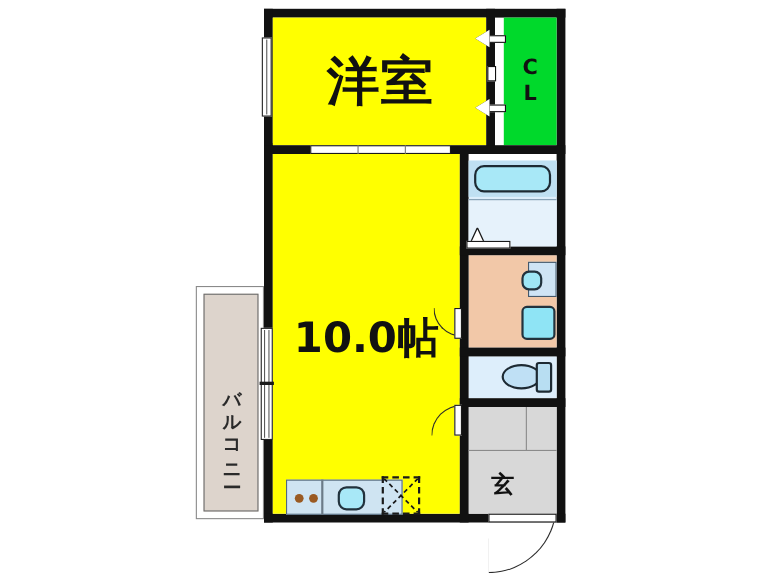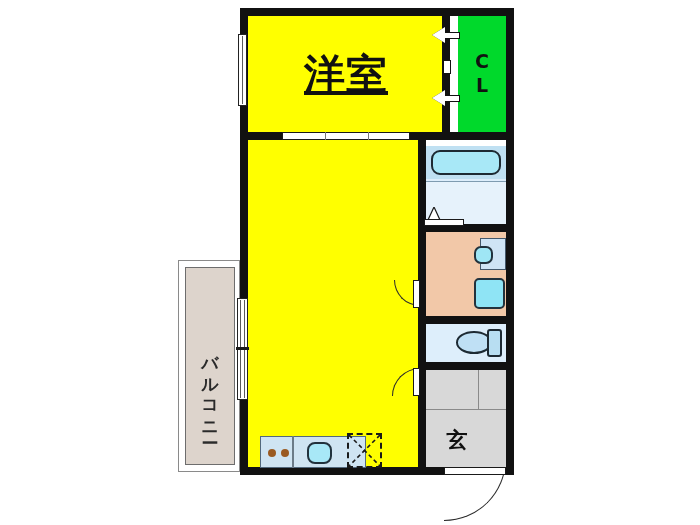--- a/index.html
+++ b/index.html
@@ -14,21 +14,21 @@
   .room-green{background:#00d92b;}
   .room-blue{background:#ddeefb;}
   .room-peach{background:#f2c8a8;}
   .room-gray{background:#d8d8d8;}
   .balcony-fill{background:#ddd4cc;}
 
   
   .lbl{display:flex;align-items:center;justify-content:center;
        color:#111;font-weight:700;line-height:1.0;white-space:nowrap;}
   .lbl-room{flex-direction:column;}
-  .t-big{font-size:41px;letter-spacing:1px;text-decoration:underline;}
+  .t-big{font-size:48px;letter-spacing:1px;}
   .t-med{font-size:38px;letter-spacing:0px;}
   .t-cl{font-size:19px;font-weight:700;line-height:1.25;text-align:center;}
   .t-gen{font-size:21px;font-weight:700;}
   .t-balcony{font-size:17px;font-weight:700;color:#2a2a2a;
              writing-mode:vertical-rl;letter-spacing:3px;}
   .tub{background:#a8e8f7;border:2.2px solid #1d2a33;border-radius:9px;}
   .tub-pan{background:#bfe0f2;}
   .vanity-top{background:#cfe4f5;border:1.6px solid #44586b;}
   .vanity-bowl{background:#9fe6f5;border:2px solid #22323d;border-radius:7px;}
   .washer{background:#8fe4f5;border:2px solid #22323d;border-radius:5px;}
@@ -114,20 +114,21 @@
   <div class="abs tri-left" style="left:432px;top:27px;"></div>
   <div class="abs panel-w" style="left:444px;top:95px;width:16px;height:7px;"></div>
   <div class="abs tri-left" style="left:432px;top:90px;"></div>
   <div class="abs panel-w" style="left:443px;top:60px;width:8px;height:14px;"></div>
 
   <div class="abs slider" style="left:282px;top:132px;width:128px;height:8px;"></div>
   <div class="abs thin-ln" style="left:325px;top:132px;width:1.4px;height:8px;"></div>
   <div class="abs thin-ln" style="left:368px;top:132px;width:1.4px;height:8px;"></div>
 
   <div class="abs lbl lbl-room" style="left:252px;top:252px;width:162px;height:100px;">
+    <span class="t-med" style="margin-top:9px;">10.0帖</span>
   </div>
 
   <div class="abs win-frame" style="left:237px;top:298px;width:11px;height:102px;"></div>
   <div class="abs win-line" style="left:240px;top:300px;width:1.4px;height:98px;"></div>
   <div class="abs win-line" style="left:244px;top:300px;width:1.4px;height:98px;"></div>
   <div class="abs" style="left:236px;top:347px;width:13px;height:3px;background:#1a1a1a;"></div>
 
   <div class="abs counter" style="left:260px;top:436px;width:106px;height:32px;"></div>
   <div class="abs divider-ln" style="left:292px;top:436px;width:1.6px;height:32px;"></div>
   <div class="abs burner" style="left:268px;top:449px;width:8px;height:8px;"></div>

